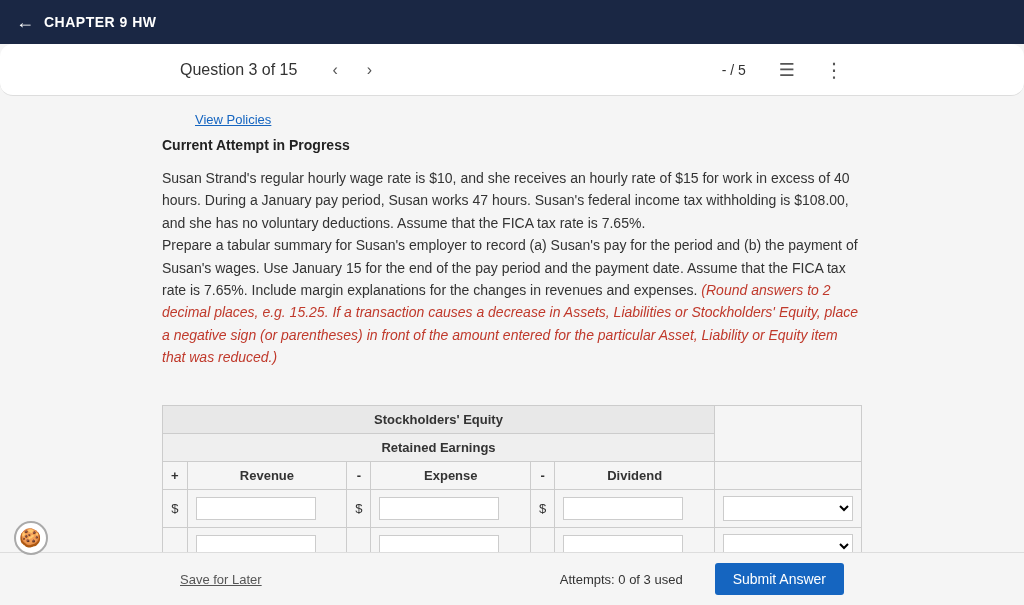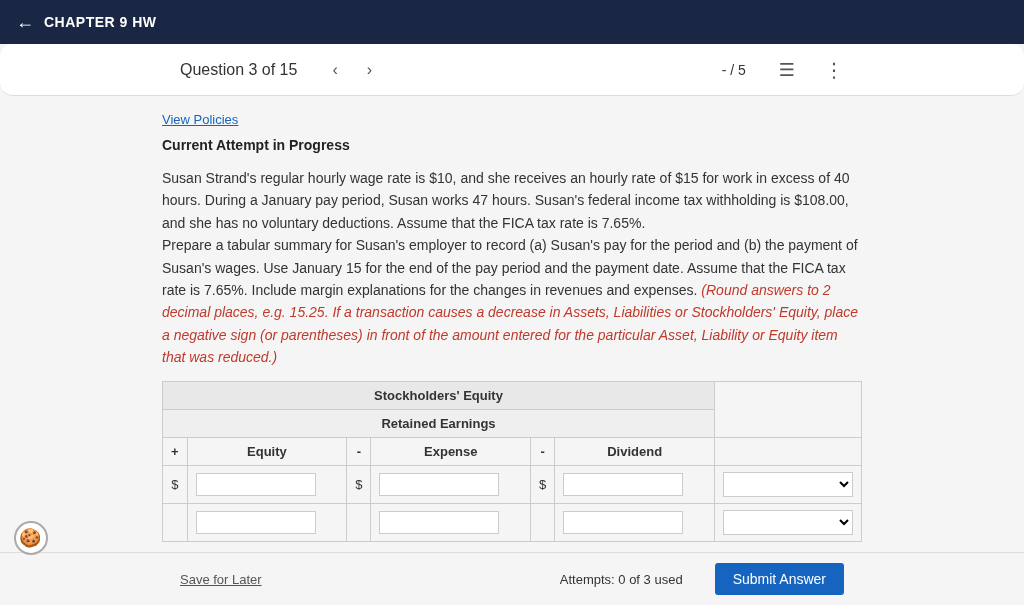--- a/index.html
+++ b/index.html
@@ -66,20 +66,21 @@
       padding: 16px 0 40px 0;
     }
 
     .view-policies {
       color: #1565c0;
       font-size: 13px;
       cursor: pointer;
       text-decoration: underline;
       margin-bottom: 10px;
       display: block;
+      margin-left: 33px;
     }
 
     .current-attempt {
       font-size: 14px;
       font-weight: bold;
       margin-bottom: 14px;
       color: #222;
     }
 
     .question-text {
@@ -97,21 +98,21 @@
 
     .round-note {
       color: #c0392b;
       font-style: italic;
     }
 
     
     .equity-table {
       width: 100%;
       border-collapse: collapse;
-      margin-top: 12px;
+      margin-top: 36px;
       margin-bottom: 18px;
       border: 1px solid #ccc;
       padding-left: 13px;
     }
     .equity-table th, .equity-table td {
       border: 1px solid #ccc;
       padding: 6px 8px;
       font-size: 13px;
     }
     .equity-table .header-row-1 th {
@@ -271,21 +272,21 @@
   <table class="equity-table">
     <thead>
       <tr class="header-row-1">
         <th colspan="8">Stockholders' Equity</th>
       </tr>
       <tr class="header-row-2">
         <th colspan="8">Retained Earnings</th>
       </tr>
       <tr class="col-headers">
         <td class="plus-cell" style="width:20px;">+</td>
-        <td colspan="2" style="text-align:center;">Equity</td>
+        <td colspan="2" style="text-align:center;">Revenue</td>
         <td class="minus-cell" style="width:20px;">-</td>
         <td colspan="2" style="text-align:center;">Expense</td>
         <td class="minus-cell" style="width:20px;">-</td>
         <td colspan="2" style="text-align:center;">Dividend</td>
         <td style="width:130px;"></td>
       </tr>
     </thead>
     <tbody>
 
       <tr>

